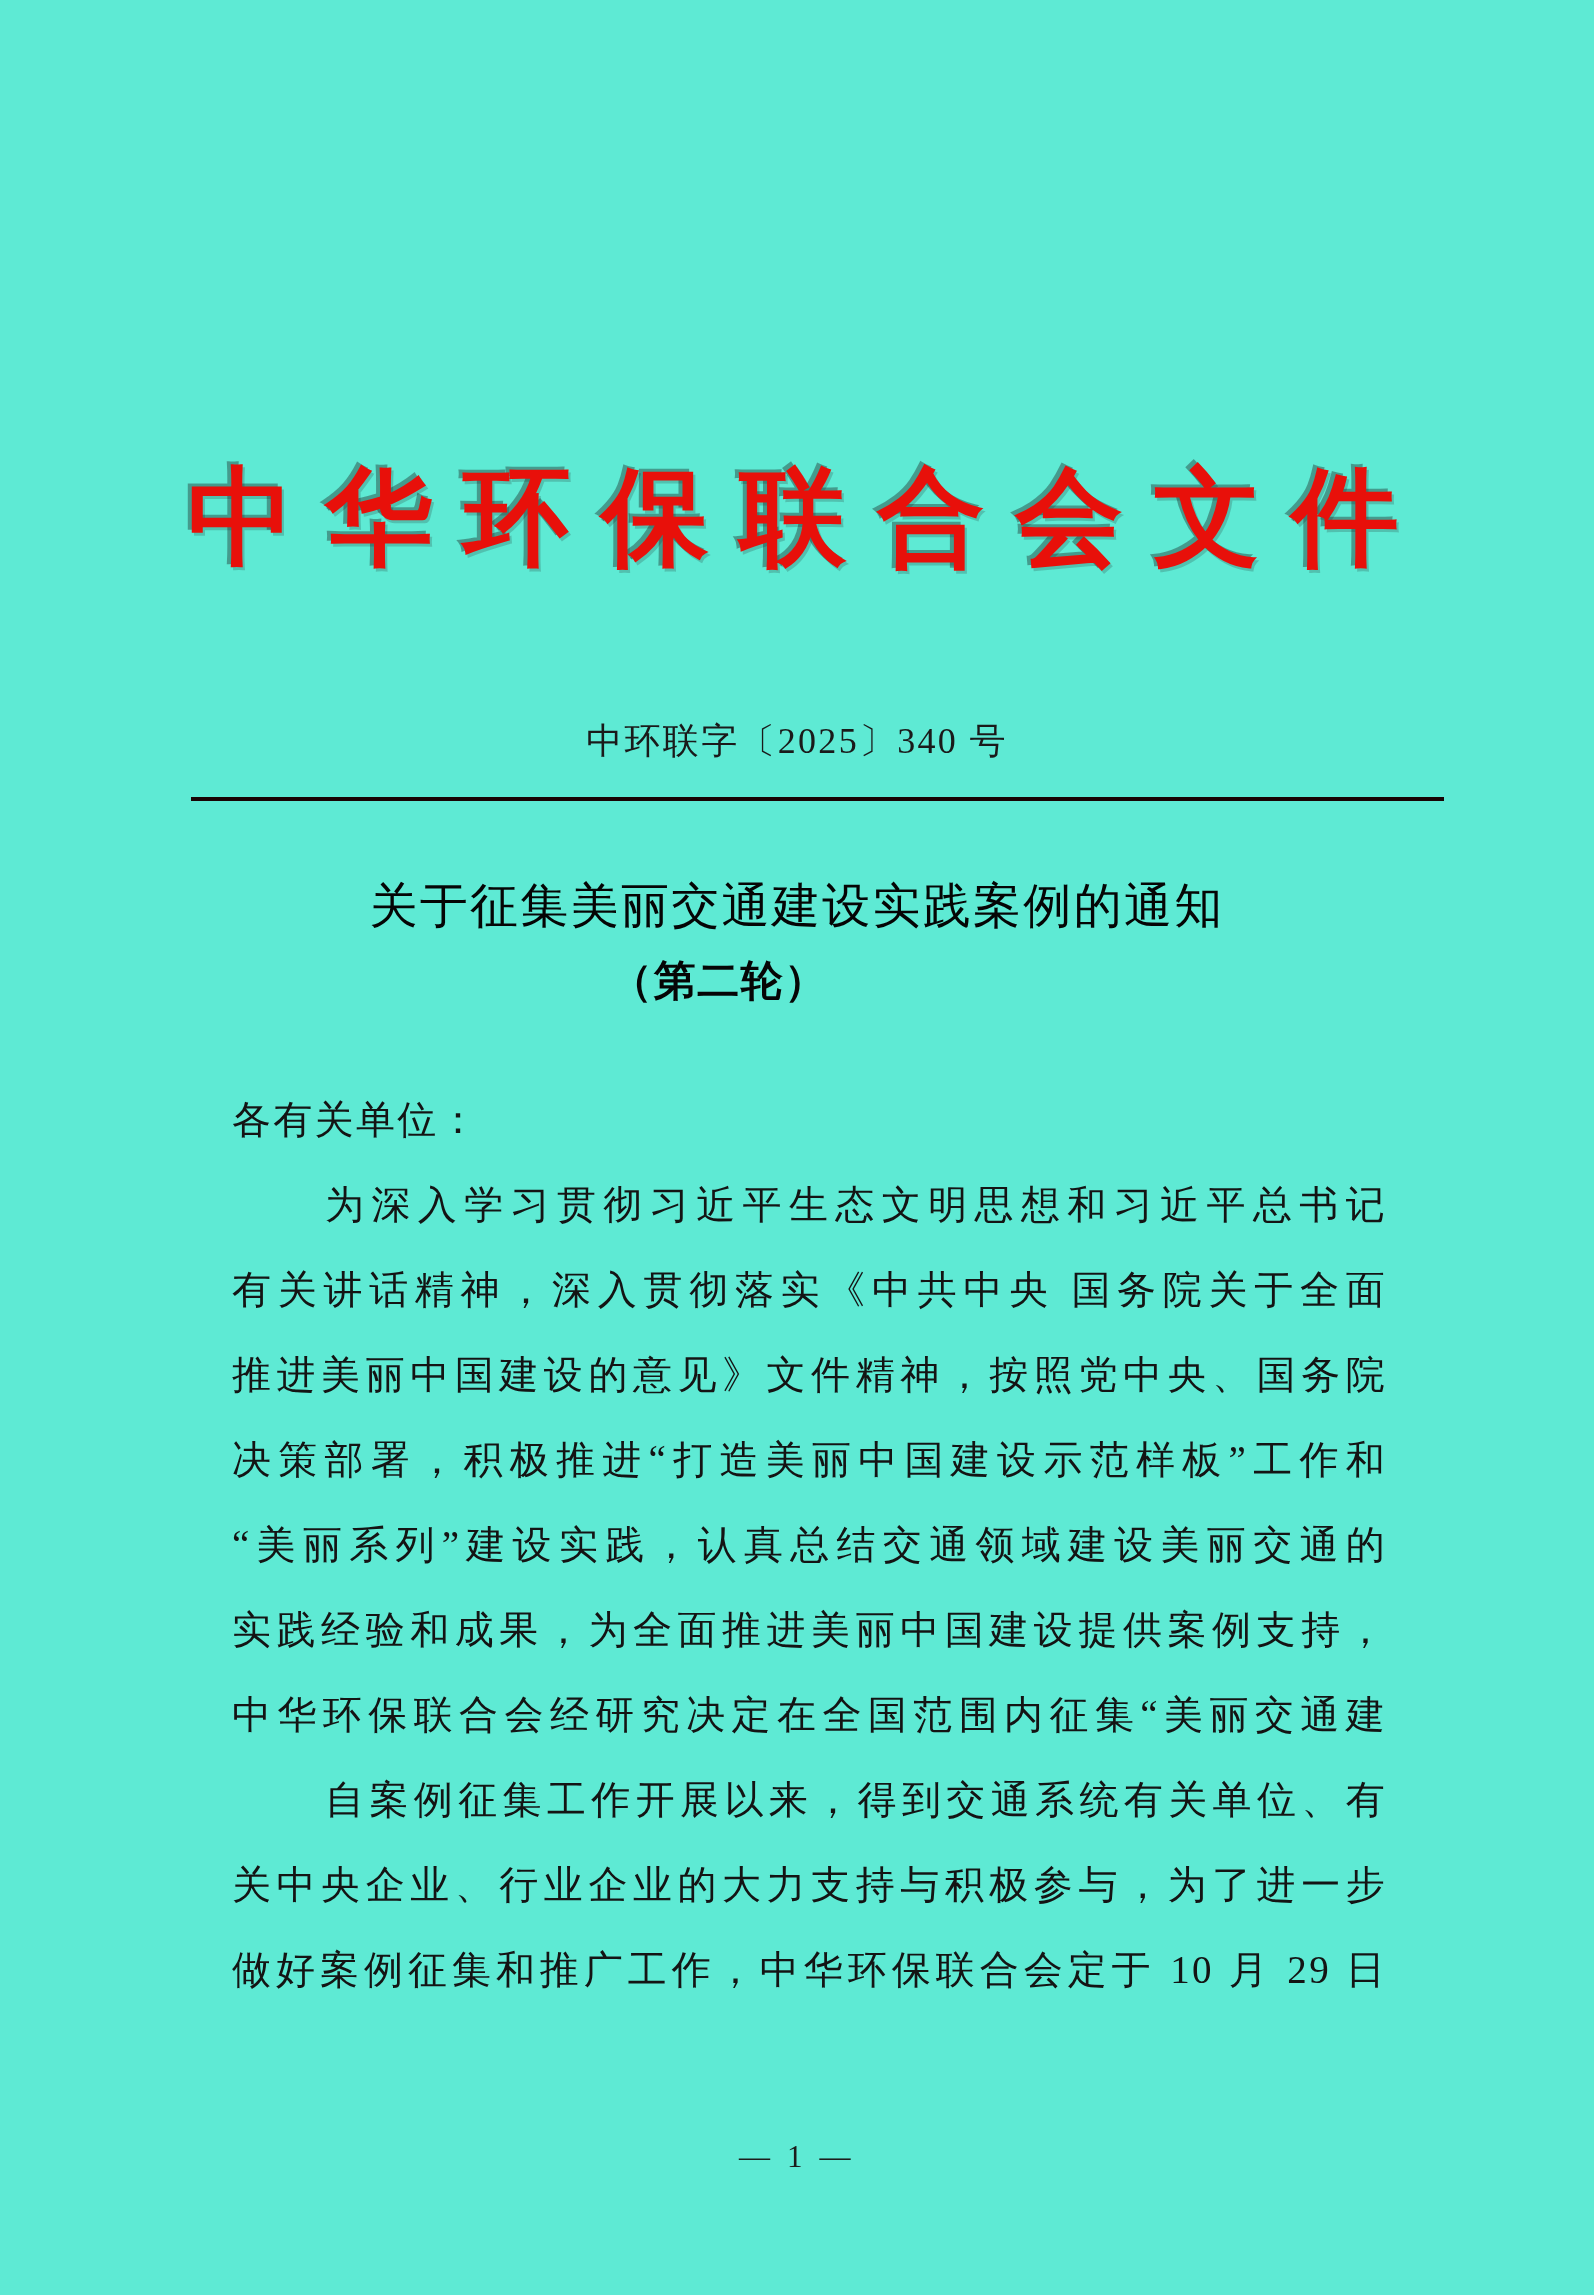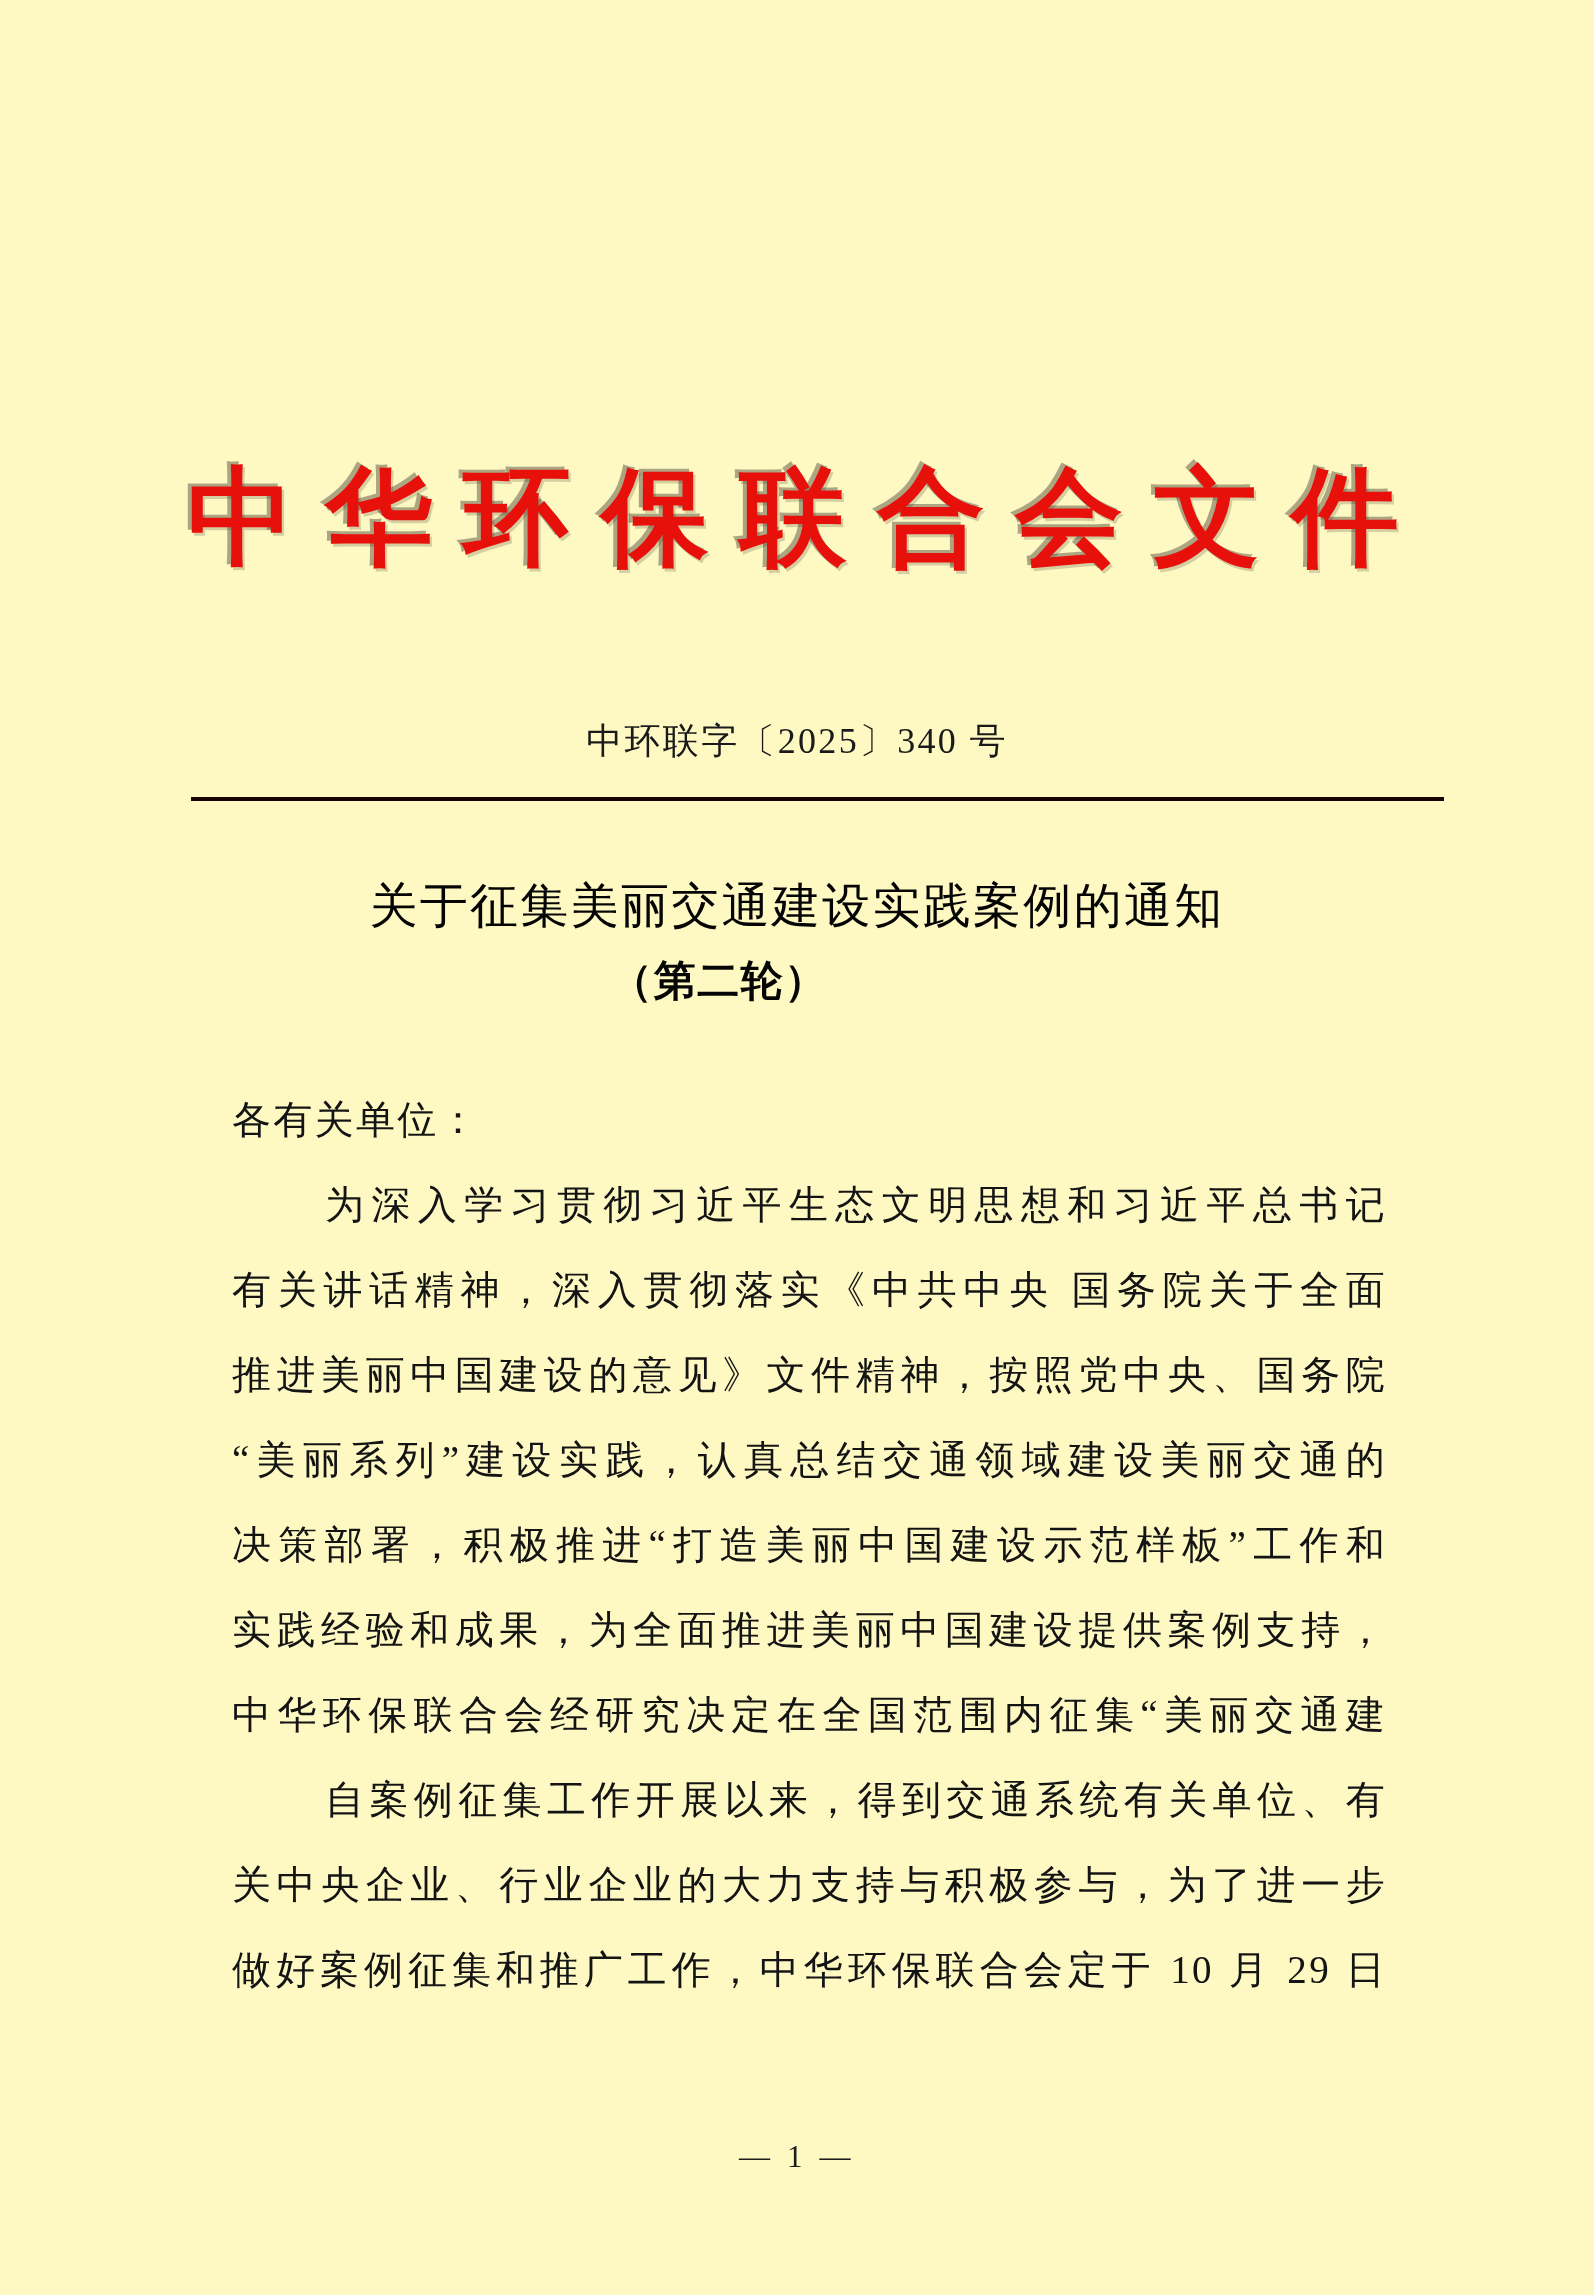--- a/index.html
+++ b/index.html
@@ -1,20 +1,20 @@
 <!DOCTYPE html>
 <html style="--header-red: #e8100a; --rule-dark: #190404; --body-text: #141414;font-size:12.4px"><head>
 <meta charset="utf-8">
 <style>
   html,body{margin:0;padding:0;background:#9a9a9a;}
   .page{
     position:relative;
     width:1594px;height:2295px;
     margin:0 auto;
-    background:#fef9c3;
+    background:#5eead4;
     overflow:hidden;
     font-family:"Liberation Serif","DejaVu Serif",serif;
     color:var(--body-text,#141414);
   }
   .org-title{
     position:absolute;top:453px;left:0;width:1594px;height:131px;
     line-height:131px;text-align:center;
     font-size:107px;font-weight:700;
     letter-spacing:31px;text-indent:23px;
     color:var(--header-red,#e8100a);
@@ -79,22 +79,22 @@
 
   <h1 class="title">关于征集美丽交通建设实践案例的通知</h1>
 
   <div class="subtitle">（第二轮）</div>
 
   <div class="body-block">
     <div class="line">各有关单位：</div>
     <div class="line fill indent">为深入学习贯彻习近平生态文明思想和习近平总书记</div>
     <div class="line fill">有关讲话精神，深入贯彻落实《中共中央 国务院关于全面</div>
     <div class="line fill">推进美丽中国建设的意见》文件精神，按照党中央、国务院</div>
+    <div class="line fill">决策部署，积极推进“打造美丽中国建设示范样板”工作和</div>
     <div class="line fill">“美丽系列”建设实践，认真总结交通领域建设美丽交通的</div>
-    <div class="line fill">决策部署，积极推进“打造美丽中国建设示范样板”工作和</div>
     <div class="line fill">实践经验和成果，为全面推进美丽中国建设提供案例支持，</div>
     <div class="line fill">中华环保联合会经研究决定在全国范围内征集“美丽交通建</div>
     <div class="line fill indent">自案例征集工作开展以来，得到交通系统有关单位、有</div>
     <div class="line fill">关中央企业、行业企业的大力支持与积极参与，为了进一步</div>
     <div class="line fill">做好案例征集和推广工作，中华环保联合会定于 10 月 29 日</div>
   </div>
 
   <div class="footer">— 1 —</div>
 
 </div>

